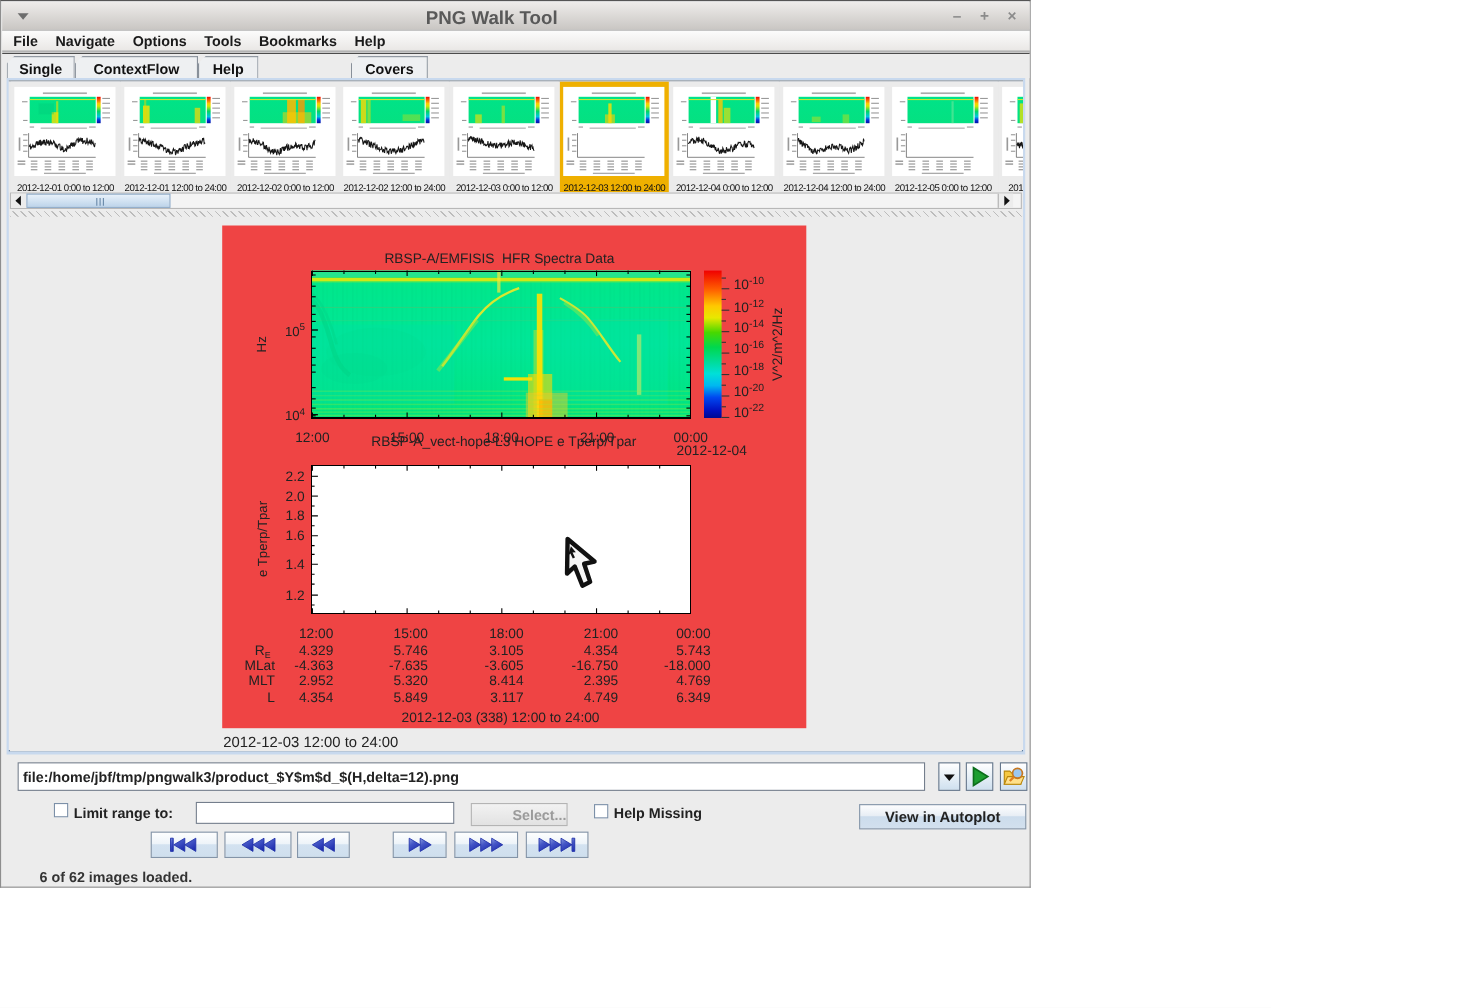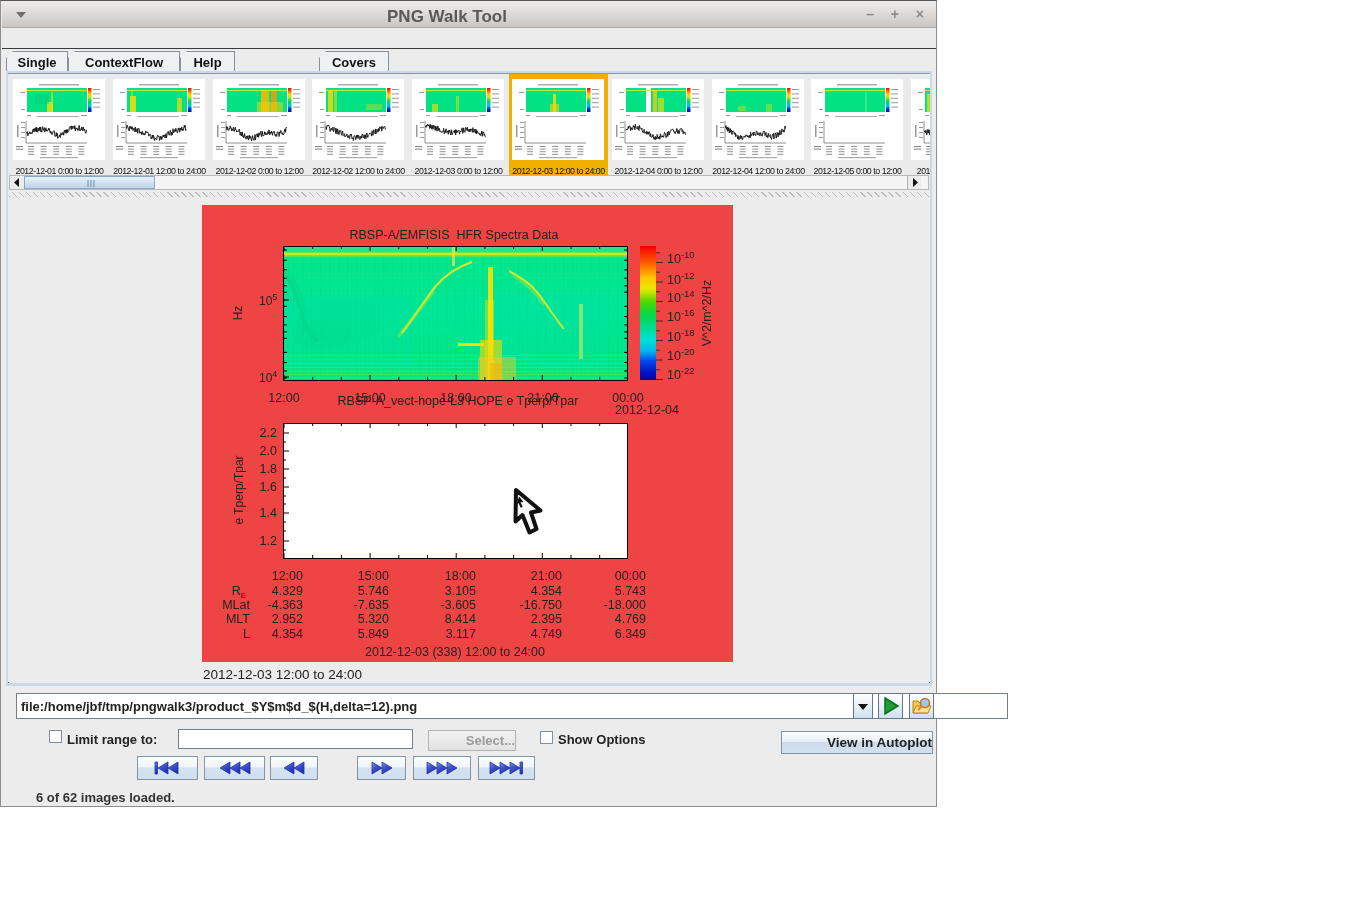--- a/index.html
+++ b/index.html
@@ -32,34 +32,34 @@
 #hscroll .rarr { position:absolute; right:7px; top:0; width:14px; height:13px; background:#ececec; border-left:1px solid #b0b0b0; }
 #hscroll .thumbtrack { position:absolute; left:14px; top:0; width:131px; height:13px;
   background:linear-gradient(#e8f1fa,#bdd4ea); border:1px solid #8aa8c8; }
 #splitter { position:absolute; left:1px; top:117px; width:920px; height:10px;
   background:#ececec; }
 #splitter .dots { position:absolute; left:0; top:2px; width:100%; height:5px;
   background:repeating-linear-gradient(45deg, #bbb 0 1px, #ececec 1px 5px); }
 #mainview { position:absolute; left:1px; top:127px; width:920px; height:483px; background:#ececec; }
 #panel { position:absolute; left:193px; top:5px; width:531px; height:457px; background:#ef4444; }
 #statuslab { position:absolute; left:195px; top:594px; font-size:13.5px; color:#222; }
-#urlfield { position:absolute; left:15px; top:692px; width:992px; height:26px; background:#fff;
+#urlfield { position:absolute; left:15px; top:692px; width:825px; height:26px; background:#fff;
   border:1px solid #747e8c; font-size:13px; font-weight:bold; color:#222; padding:5px 0 0 4px; white-space:nowrap; overflow:hidden; }
 .sqbtn { position:absolute; top:692px; height:26px; background:linear-gradient(#ffffff,#cfe0ef);
   border:1px solid #65778c; }
 .gbtn { position:absolute; background:linear-gradient(#fdfefe 0%,#eef4f9 45%,#d3e2f0 50%,#cfdfee 100%);
   border:1px solid #8394a8; }
 .cb { position:absolute; width:13px; height:13px; background:#fff; border:1px solid #7c90a8; }
 .lab { position:absolute; font-size:13px; font-weight:bold; color:#222; white-space:nowrap; }
 #selectbtn { position:absolute; left:427px; top:729px; width:88px; height:21px;
   background:linear-gradient(#f2f2f2,#e2e2e2); border:1px solid #b4b4b4; color:#9b9b9b;
   font-size:13px; font-weight:bold; text-align:right; padding-top:2px; }
 #viewbtn { position:absolute; left:780px; top:730px; width:152px; height:23px;
   background:linear-gradient(#fdfdfe 0%,#e8eef5 45%,#ccdcec 50%,#d2e0ee 100%); border:1px solid #8394a8;
-  font-size:13.5px; font-weight:bold; color:#222; text-align:right; padding-top:3px; }
+  font-size:13.5px; font-weight:bold; color:#222; text-align:center; padding-top:3px; }
 #limitfield { position:absolute; left:177px; top:728px; width:235px; height:20px; background:#fff; border:1px solid #747e8c; }
 #loadedlab { position:absolute; left:35px; top:789px; font-size:13px; font-weight:bold; color:#333; }
 svg { display:block; }
 </style></head>
 <body>
 <svg width="0" height="0" style="position:absolute">
     <defs>
 <linearGradient id="ag" x1="0" y1="0" x2="0.6" y2="1">
 <stop offset="0" stop-color="#8c9ee2"></stop>
         <stop offset="0.45" stop-color="#4456c6"></stop>
@@ -68,20 +68,21 @@
     </defs>
   </svg>
 <div id="win">
   <div id="titlebar">
     <div class="tri"></div>
     <div class="tt">PNG Walk Tool</div>
     <div class="wb" style="right:62px">–</div>
     <div class="wb" style="right:37px">+</div>
     <div class="wb" style="right:12px">×</div>
   </div>
+  <div id="menubar"><span style="margin-left:2px">File</span><span>Navigate</span><span>Options</span><span>Tools</span><span>Bookmarks</span><span>Help</span></div>
   <div id="tabrow">
     <div class="tab" style="left:4px; width:62px;">Single</div>
     <div class="tab" style="left:66px; width:112px;">ContextFlow</div>
     <div class="tab" style="left:178px; width:55px;">Help</div>
     <div class="tab sel" style="left:216px; width:84px;margin-top:41px;">Film Strip</div>
     <div class="tab" style="left:317px; width:70px;">Covers</div>
   </div>
   <div id="tabpane">
       <div class="inner">
     <div id="strip">
@@ -911,21 +912,21 @@
     <circle cx="15" cy="9" r="4.5" fill="#9cc8f0" stroke="#c87820" stroke-width="1.6"></circle>
     <line x1="11.5" y1="12.5" x2="8" y2="16" stroke="#e08020" stroke-width="2.2"></line>
   </svg>
     </div>
 
   <div class="cb" style="left:48px; top:729px;"></div>
   <div class="lab" style="left:66px; top:731px;">Limit range to:</div>
   <div id="limitfield"></div>
   <div id="selectbtn">Select...</div>
   <div class="cb" style="left:539px; top:730px;"></div>
-  <div class="lab" style="left:557px; top:731px;">Show Options</div>
+  <div class="lab" style="left:557px; top:731px;">Help Missing</div>
   <div id="viewbtn">View in Autoplot</div>
 
   <div class="gbtn" style="left:136px; top:755px; width:61px; height:24px;">
     <svg width="59" height="22">
         <g fill="url(#ag)" stroke="#2232aa" stroke-width="0.8" stroke-linejoin="round">
     <rect x="17" y="5" width="2.5" height="12"></rect>
           <path d="M30 5 L20 11 L30 17 Z"></path>
           <path d="M40 5 L30 11 L40 17 Z"></path>
         </g>
       </svg>

